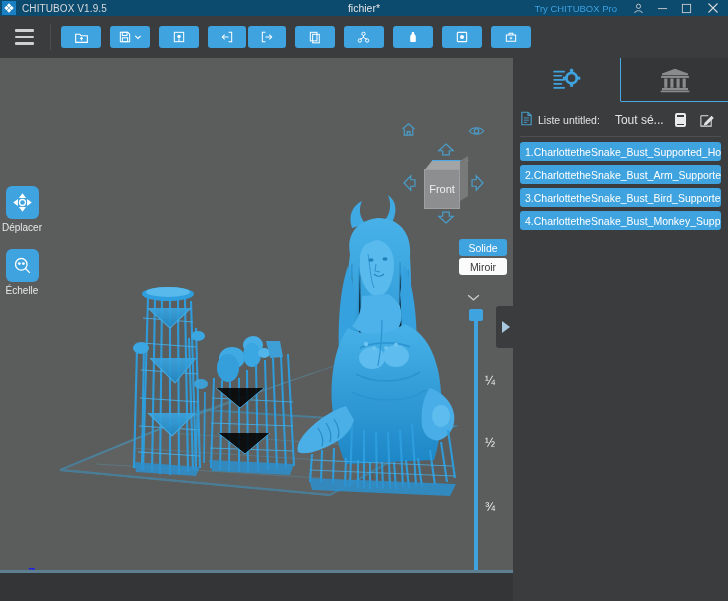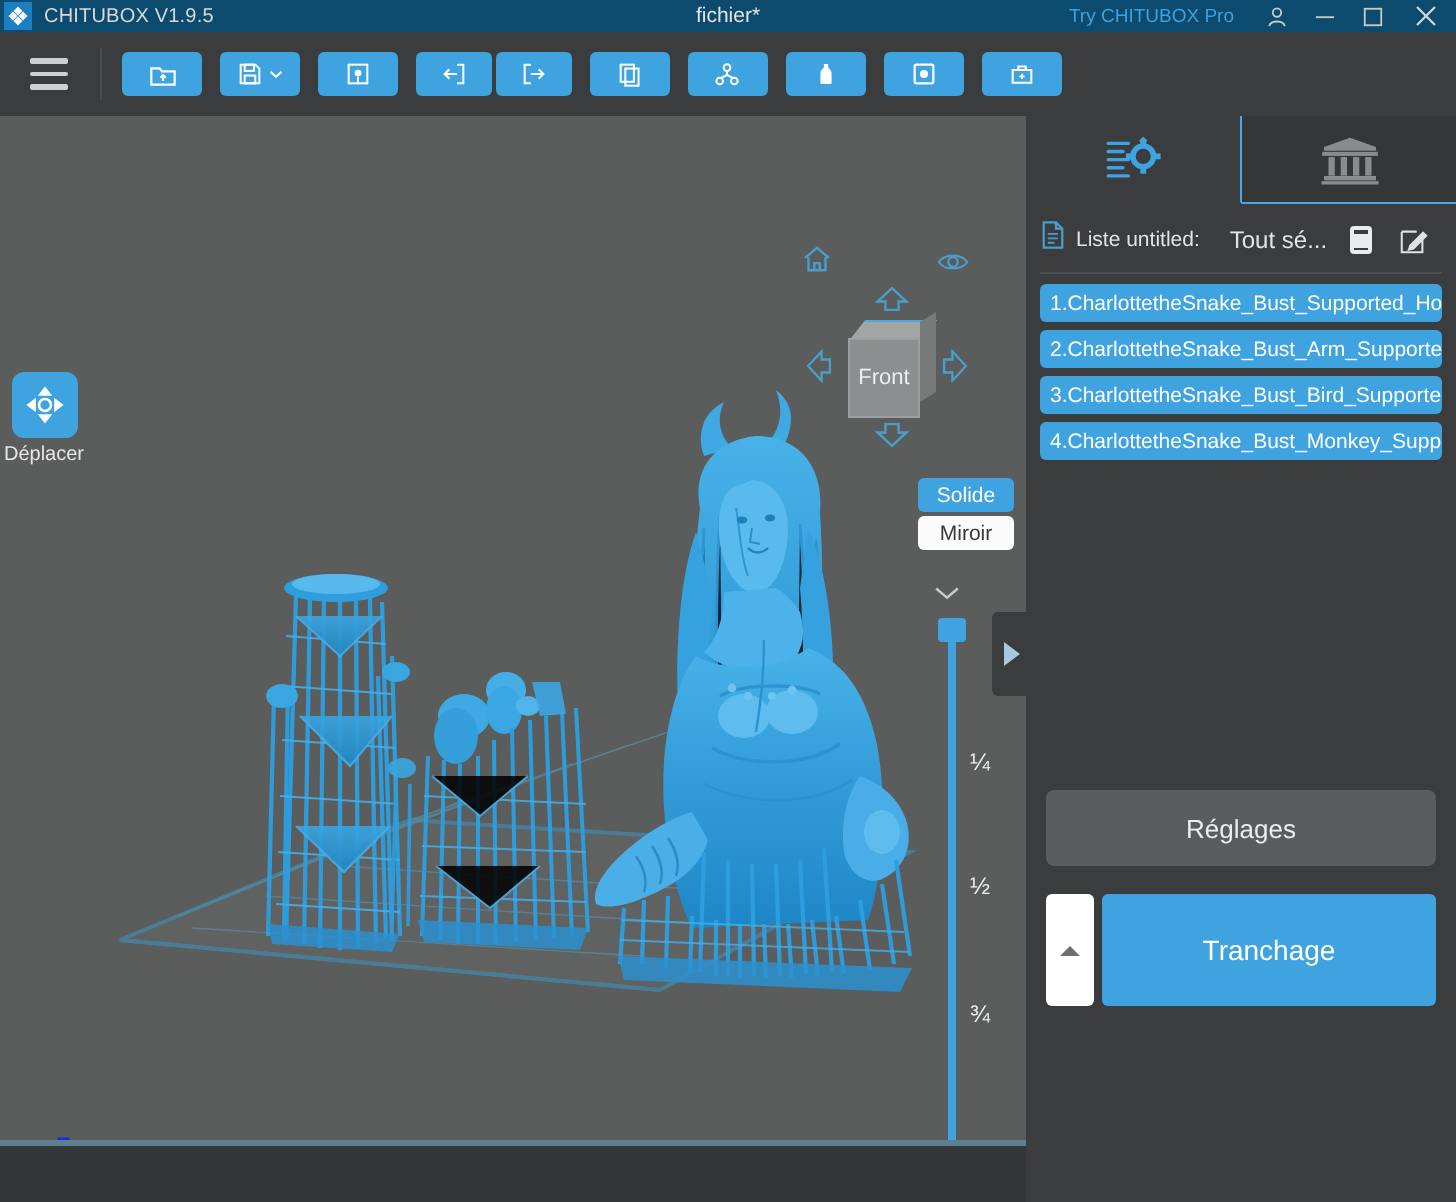--- a/index.html
+++ b/index.html
@@ -624,20 +624,31 @@
       <div class="sq">
         <svg width="21" height="21" viewBox="0 0 24 24" fill="none" stroke="#fff" stroke-width="1.5">
           <circle cx="12" cy="12" r="3.4"></circle>
           <path d="M12 2.6 L14.6 6 H9.4 Z" fill="#fff"></path>
             <path d="M12 21.4 L9.4 18 H14.6 Z" fill="#fff"></path>
           <path d="M2.6 12 L6 9.4 V14.6 Z" fill="#fff"></path>
             <path d="M21.4 12 L18 14.6 V9.4 Z" fill="#fff"></path>
         </svg>
       </div>
       <div class="lbl">Déplacer</div>
+    </div>
+    <div class="trtool">
+      <div class="sq">
+        <svg width="21" height="21" viewBox="0 0 24 24" fill="none" stroke="#fff" stroke-width="1.5">
+          <circle cx="10.6" cy="10.6" r="6.6"></circle>
+            <path d="M15.4 15.4 L20.4 20.4"></path>
+          <circle cx="8.4" cy="9.8" r="1.6" fill="#fff" stroke="none"></circle>
+          <circle cx="13" cy="9.8" r="1.6" fill="#fff" stroke="none"></circle>
+        </svg>
+      </div>
+      <div class="lbl">Échelle</div>
     </div>
   </div>
 
   <div class="paneltab">
     <div class="tri"></div>
   </div>
 
   <div class="rpanel">
     <div class="rtabs">
       <div class="rtab active">
@@ -707,24 +718,15 @@
       <div class="lh-underline"></div>
 
       <div class="filelist">
         <div class="filerow">1.CharlottetheSnake_Bust_Supported_Hollow.st</div>
         <div class="filerow">2.CharlottetheSnake_Bust_Arm_Supported.stl #(</div>
         <div class="filerow">3.CharlottetheSnake_Bust_Bird_Supported.stl #(</div>
         <div class="filerow">4.CharlottetheSnake_Bust_Monkey_Supported.s</div>
       </div>
     </div>
 
-    <div class="rbottom">
-      <div class="btn-reglages">Réglages</div>
-      <div class="slicerow">
-        <div class="slice-up">
-          <div class="caret"></div>
-        </div>
-        <div class="btn-tranchage">Tranchage</div>
-      </div>
-    </div>
   </div>
 
 </div>
 
 </body></html>

